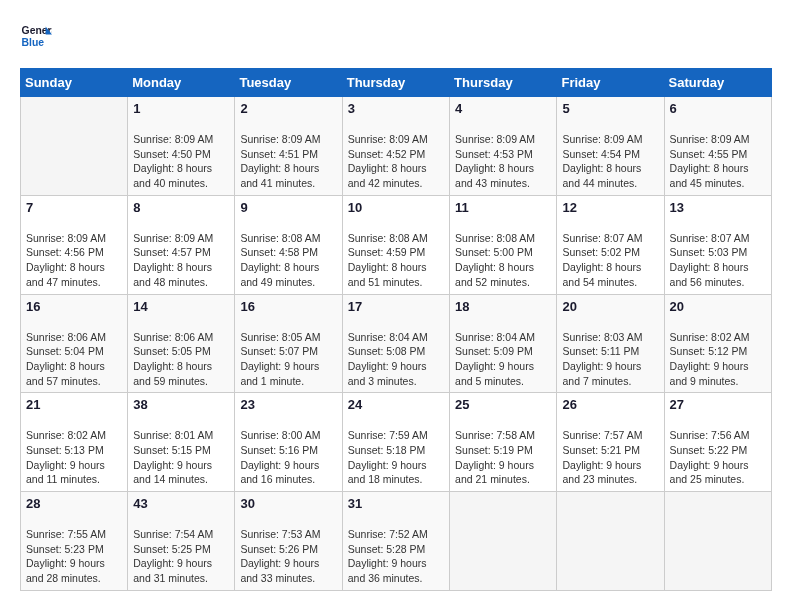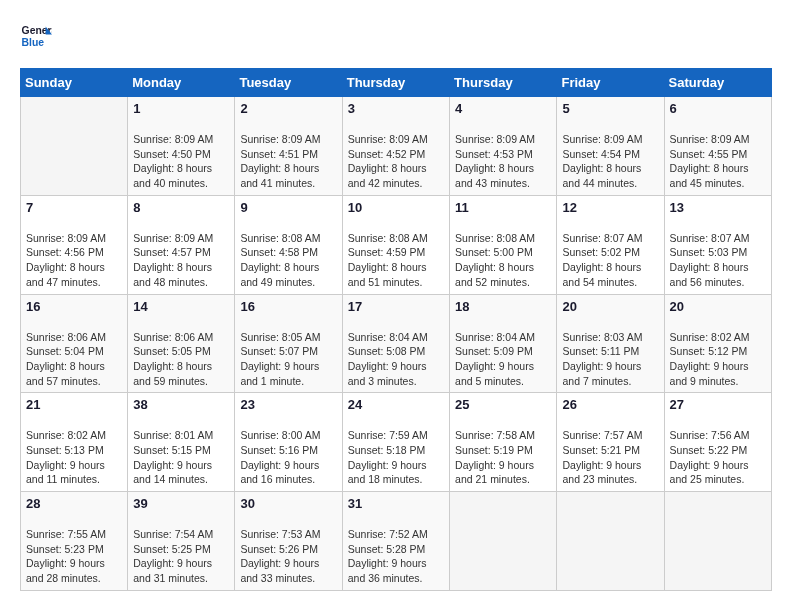--- a/index.html
+++ b/index.html
@@ -228,21 +228,21 @@
           <span class="day-number">27</span>
           <div class="day-info">Sunrise: 7:56 AM<br>Sunset: 5:22 PM<br>Daylight: 9 hours<br>and 25 minutes.</div>
         </td>
       </tr>
       <tr>
         <td>
           <span class="day-number">28</span>
           <div class="day-info">Sunrise: 7:55 AM<br>Sunset: 5:23 PM<br>Daylight: 9 hours<br>and 28 minutes.</div>
         </td>
         <td>
-          <span class="day-number">39</span>
+          <span class="day-number">43</span>
           <div class="day-info">Sunrise: 7:54 AM<br>Sunset: 5:25 PM<br>Daylight: 9 hours<br>and 31 minutes.</div>
         </td>
         <td>
           <span class="day-number">30</span>
           <div class="day-info">Sunrise: 7:53 AM<br>Sunset: 5:26 PM<br>Daylight: 9 hours<br>and 33 minutes.</div>
         </td>
         <td>
           <span class="day-number">31</span>
           <div class="day-info">Sunrise: 7:52 AM<br>Sunset: 5:28 PM<br>Daylight: 9 hours<br>and 36 minutes.</div>
         </td>

